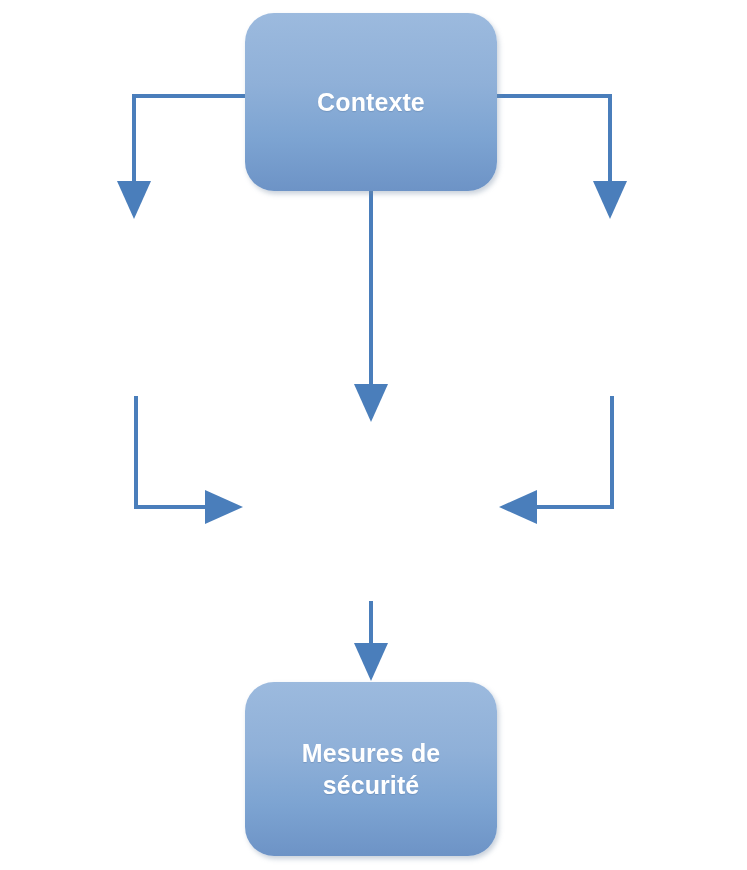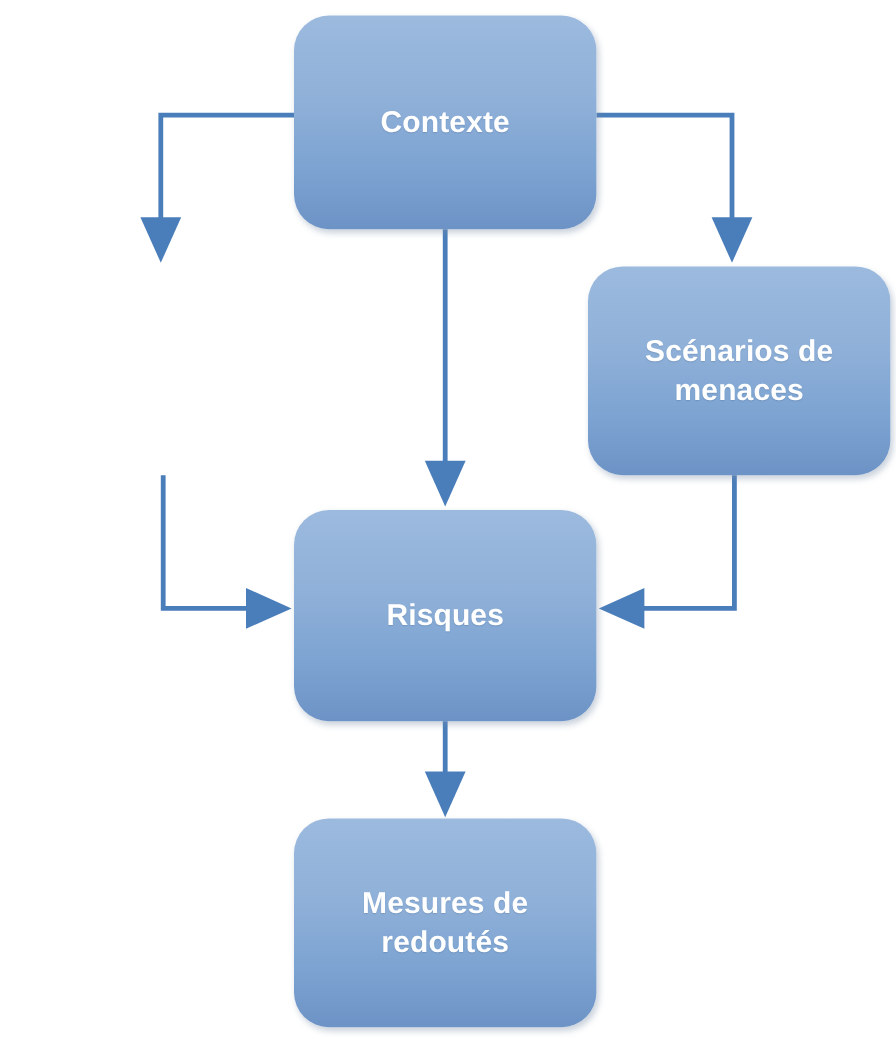--- a/index.html
+++ b/index.html
@@ -93,27 +93,20 @@
       <path d="M 371 601 L 371 660" fill="none" stroke="#4a7ebb" stroke-width="4" stroke-linecap="butt"></path>
       <polygon points="371,681 354,643 388,643" fill="#4a7ebb"></polygon>
     </g>
   </svg>
 
   <div class="node" id="node-contexte">
     <span class="node-label">Contexte</span>
   </div>
 
 
-  <div class="node" id="node-scenarios">
-    <span class="node-label">Scénarios de
-menaces</span>
-  </div>
 
-  <div class="node" id="node-risques">
-    <span class="node-label">Risques</span>
-  </div>
 
   <div class="node" id="node-mesures">
     <span class="node-label">Mesures de
-redoutés</span>
+sécurité</span>
   </div>
 
 </div>
 
 </body></html>

